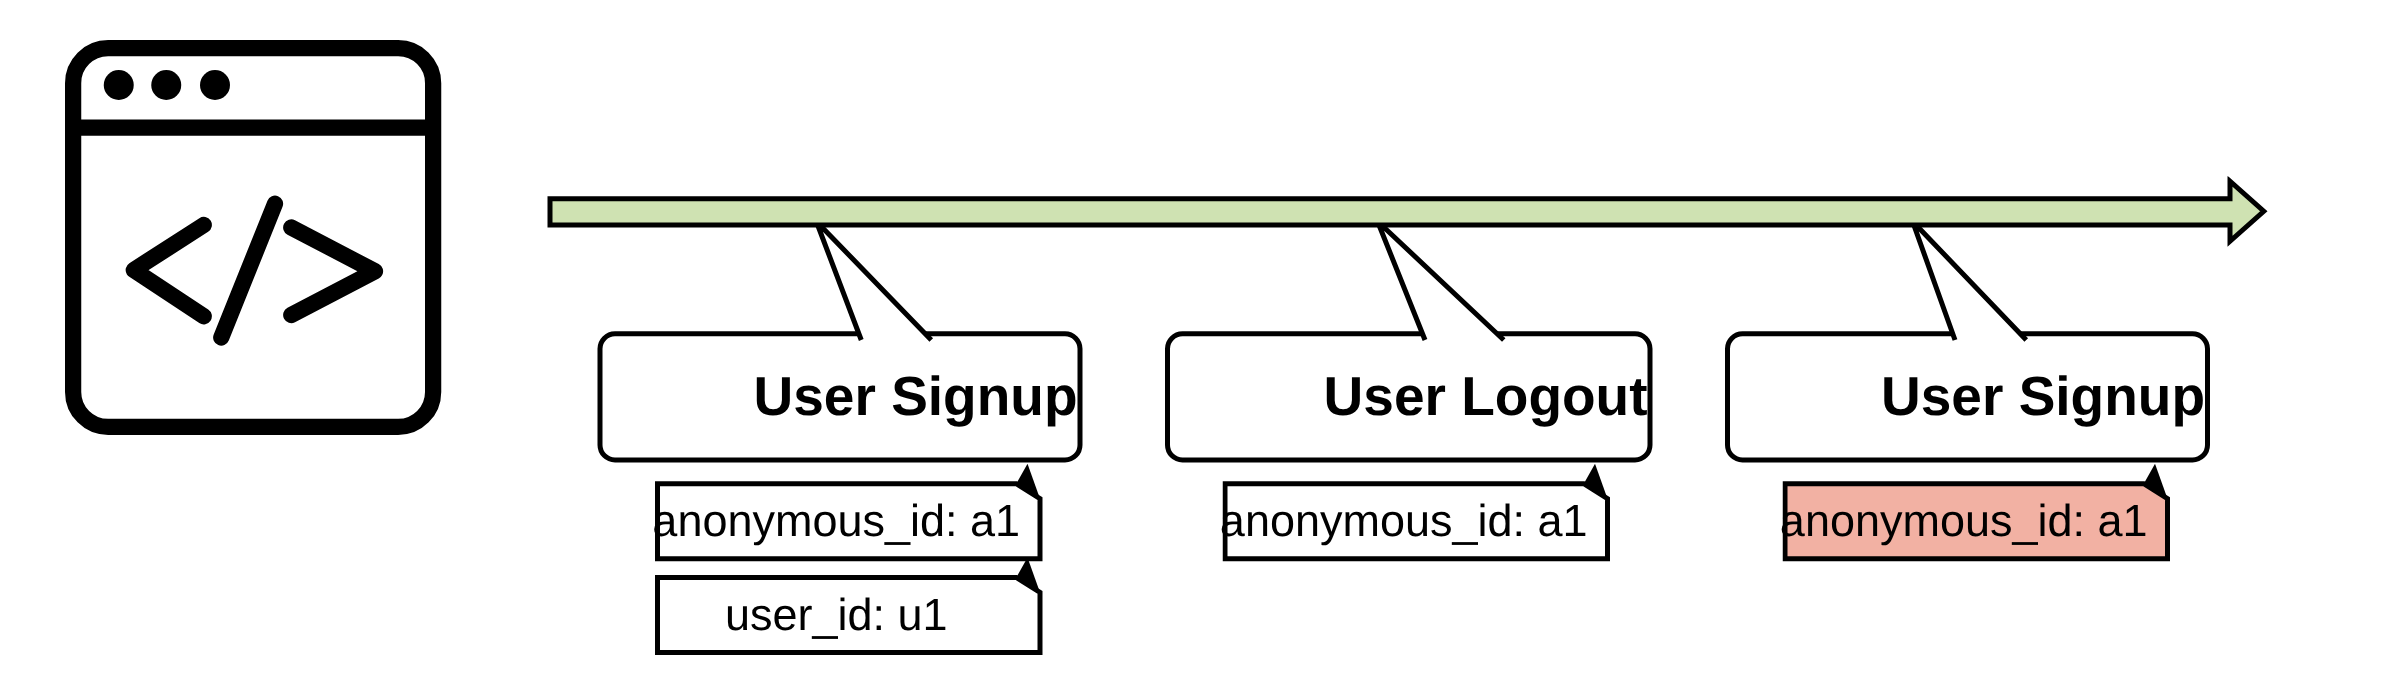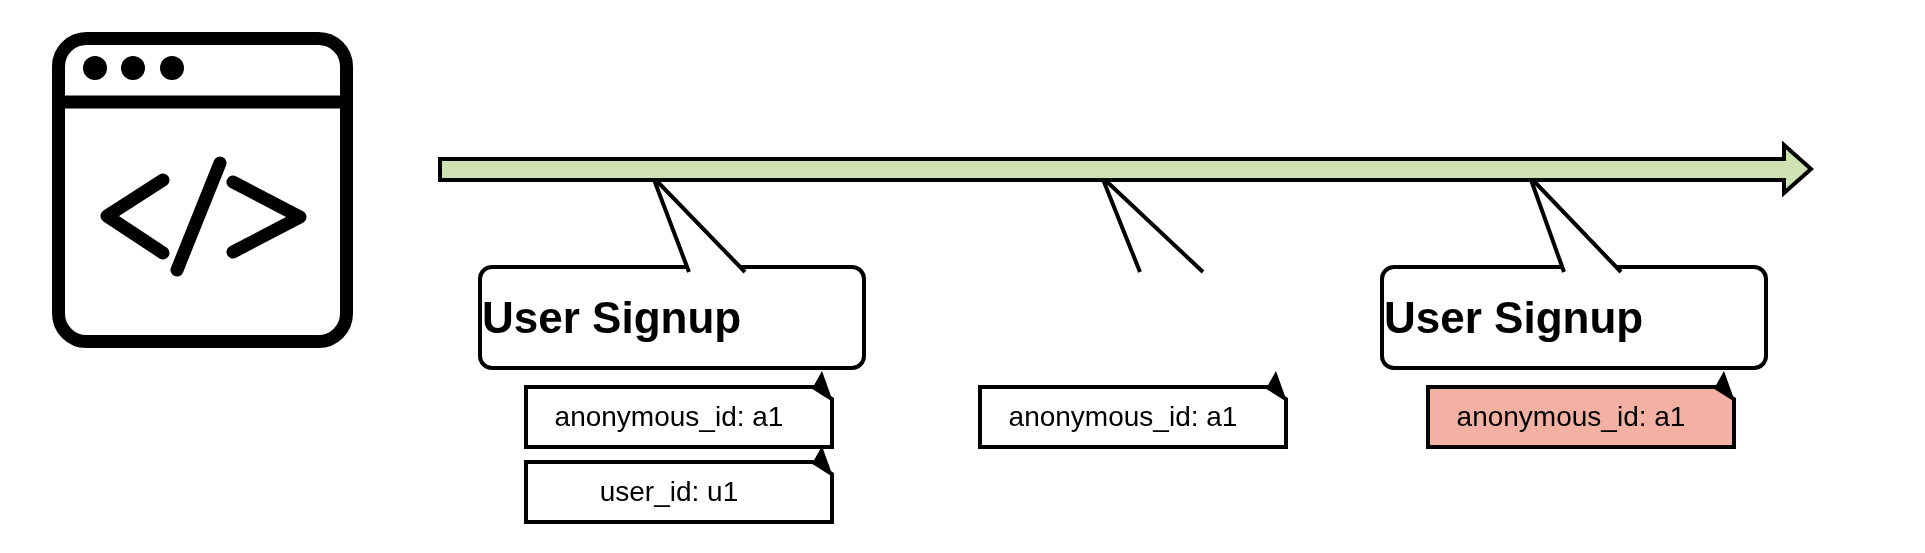--- a/index.html
+++ b/index.html
@@ -27,21 +27,21 @@
   .event {
     position: absolute;
     top: 265px;
     height: 105px;
     background: #ffffff;
     border: 4px solid #000000;
     border-radius: 14px;
     box-sizing: border-box;
     display: flex;
     align-items: center;
-    justify-content: flex-start;
+    justify-content: flex-end;
   }
   .event-title {
     font-size: 44px;
     font-weight: 700;
     color: #000000;
     letter-spacing: 0px;
     white-space: nowrap;
   }
   .event-1 { left: 478px; width: 388px; }
   .event-2 { left: 932px; width: 390px; }
@@ -54,21 +54,21 @@
     height: 86px;
   }
   .note svg { position: absolute; left: 0; top: 0; }
   .note-label {
     position: absolute;
     left: 0; right: 22px;
     top: 22px; bottom: 4px;
     display: flex;
     align-items: center;
     justify-content: center;
-    font-size: 28px;
+    font-size: 36px;
     color: #000000;
     white-space: nowrap;
   }
   .note-1a { left: 524px; top: 365px; }
   .note-1b { left: 524px; top: 440px; }
   .note-2a { left: 978px; top: 365px; }
   .note-3a { left: 1426px; top: 365px; }
   .note-3b { left: 1426px; top: 440px; }
 </style>
 </head>
@@ -86,20 +86,23 @@
     </g>
     <g fill="none" stroke="#000000" stroke-width="13" stroke-linecap="round" stroke-linejoin="round">
       <path d="M117,154 L61,190 L117,227"></path>
       <path d="M174,137 L131,244"></path>
       <path d="M187,156 L254,191 L187,226"></path>
     </g>
   </svg>
 
   <div class="event event-1">
     <span class="event-title">User Signup</span>
+  </div>
+  <div class="event event-2">
+    <span class="event-title">User Logout</span>
   </div>
   <div class="event event-3">
     <span class="event-title">User Signup</span>
   </div>
 
   <svg class="abs tails" width="1925" height="553" viewBox="0 0 1925 553">
     <path d="M689,272 L653,177 L745,272" fill="#ffffff" stroke="#000000" stroke-width="4"></path>
     <path d="M1140,272 L1102,177 L1203,272" fill="#ffffff" stroke="#000000" stroke-width="4"></path>
     <path d="M1564,272 L1530,177 L1621,272" fill="#ffffff" stroke="#000000" stroke-width="4"></path>
   </svg>

